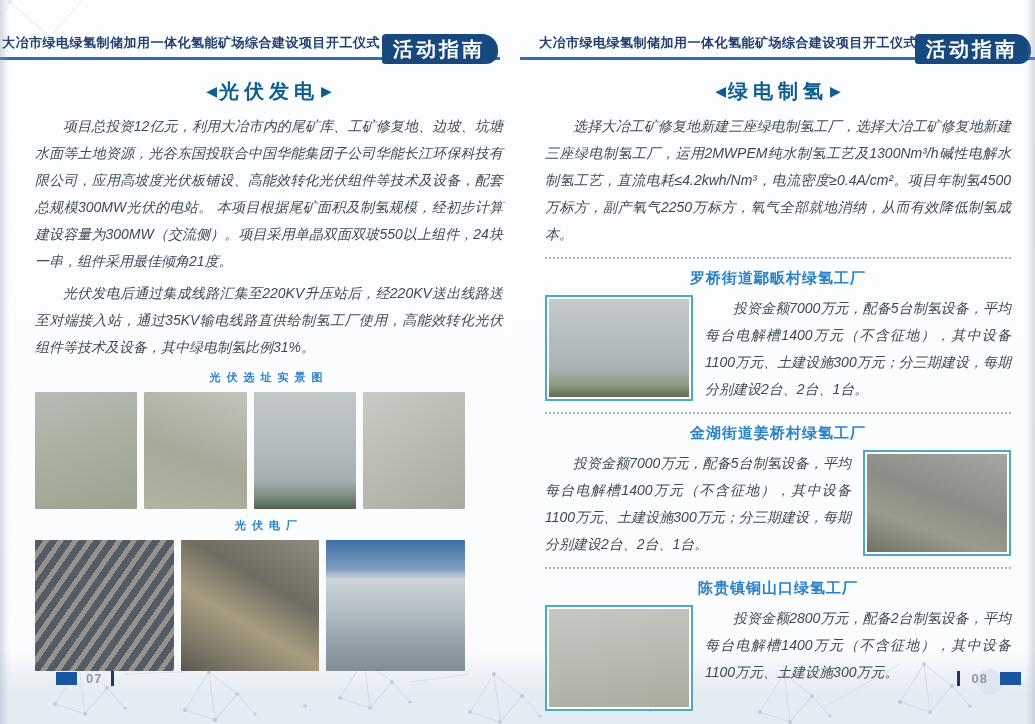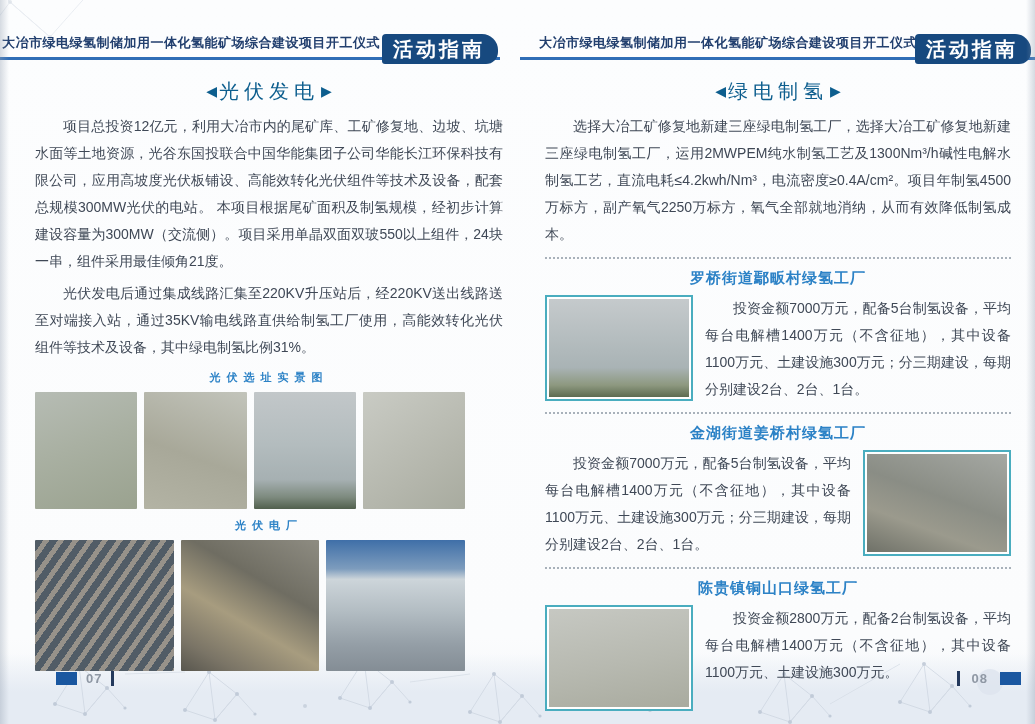--- a/index.html
+++ b/index.html
@@ -22,23 +22,23 @@
   .hdr-badge{position:absolute;bottom:-7px;background:#17497f;color:#fff;font-size:20px;font-weight:bold;
     letter-spacing:3px;padding:5px 13px 5px 11px;border-radius:4px 16px 12px 3px;line-height:1;}
   .hdr.left .hdr-badge{right:2px;}
   .hdr.right .hdr-badge{right:4px;}
 
   
   .col{position:absolute;top:64px;}
   .col.left{left:35px;width:468px;}
   .col.right{left:545px;width:466px;}
 
-  h2.sec{margin:14px 0 8px;text-align:center;font-size:20px;font-weight:normal;color:#0d5e8e;letter-spacing:5px;}
+  h2.sec{margin:14px 0 8px;text-align:center;font-size:20px;font-weight:bold;color:#0d5e8e;letter-spacing:5px;}
   h2.sec .mk{font-size:14px;letter-spacing:0;vertical-align:2px;padding:0 2px;}
-  p.body{margin:0;font-size:14px;line-height:27px;color:#3f4856;text-align:justify;text-indent:2em;}
+  p.body{margin:0;font-size:14px;line-height:27px;color:#3f4856;text-align:justify;text-indent:2em;font-style:italic;}
   p.body + p.body{margin-top:5px;}
   h3.gal{margin:9px 0 7px;text-align:center;font-size:11px;font-weight:bold;color:#2c82c6;letter-spacing:6px;}
   .gallery{display:flex;gap:7px;width:430px;}
   .gallery .ph{flex:1;border-radius:1px;}
   .g4 .ph{height:117px;}
   .g3 .ph{height:131px;}
 
   
   .ph1{background:linear-gradient(160deg,#b6bcb4,#a9b0a2 45%,#9aa28f);}
   .ph2{background:linear-gradient(200deg,#c2c4bb,#a8a899 55%,#b3b3a4);}
@@ -50,21 +50,21 @@
   .rf1{background:linear-gradient(to bottom,#c5cacc,#b5bdbf 40%,#a9b3b5 70%,#8d987f 88%,#5d6b51);}
   .rf2{background:linear-gradient(200deg,#a5a8a3,#8a8d85 45%,#9b9a8d 70%,#6f7168);}
   .rf3{background:linear-gradient(170deg,#c6c8c2,#b7b9b0 55%,#a9ab9f);}
 
   
   .dotted{border:none;border-top:2px dotted #a8b1ba;margin:9px 0 5px;}
   h4.fac{margin:10px 0 7px;text-align:center;font-size:15px;font-weight:bold;color:#2c82c6;letter-spacing:1px;}
   .fac-row{display:flex;gap:12px;align-items:flex-start;}
   .frame{flex:0 0 auto;width:140px;height:98px;border:2px solid #4aadbf;background:#fff;padding:2px;}
   .frame .fill{width:100%;height:100%;}
-  p.desc{margin:0;flex:1;font-size:14px;line-height:27px;color:#3f4856;text-align:justify;text-indent:2em;}
+  p.desc{margin:0;flex:1;font-size:14px;line-height:27px;color:#3f4856;text-align:justify;text-indent:2em;font-style:italic;}
 
   
   .pgnum{position:absolute;bottom:38px;display:flex;align-items:center;gap:9px;z-index:6;}
   .pgnum.l{left:56px;}
   .pgnum.r{right:14px;gap:12px;}
   .sq{width:21px;height:13px;background:#1a57a0;}
   .num{color:#8f98a4;font-weight:bold;font-size:13px;letter-spacing:1px;}
   .bar{width:3px;height:15px;background:#23395c;}
 </style>
 </head>

